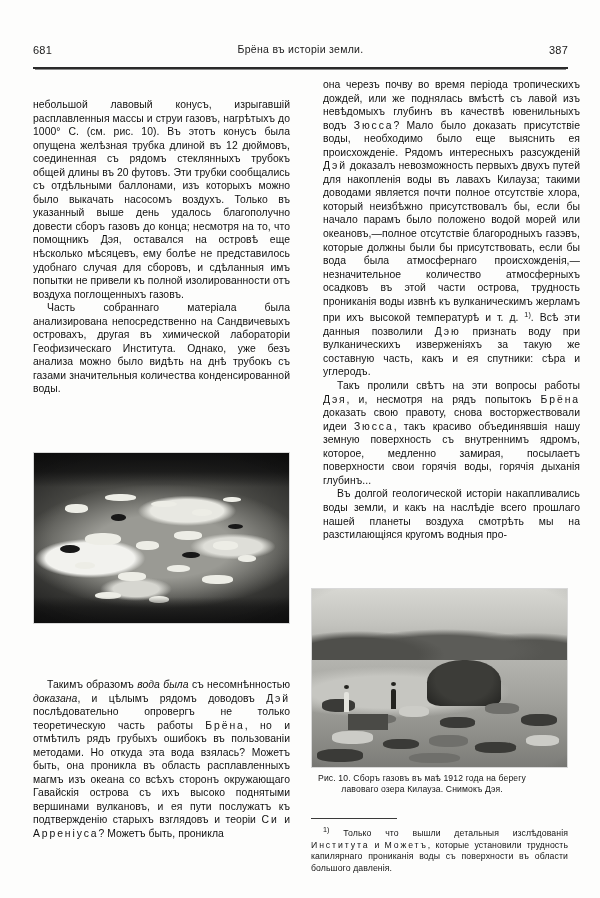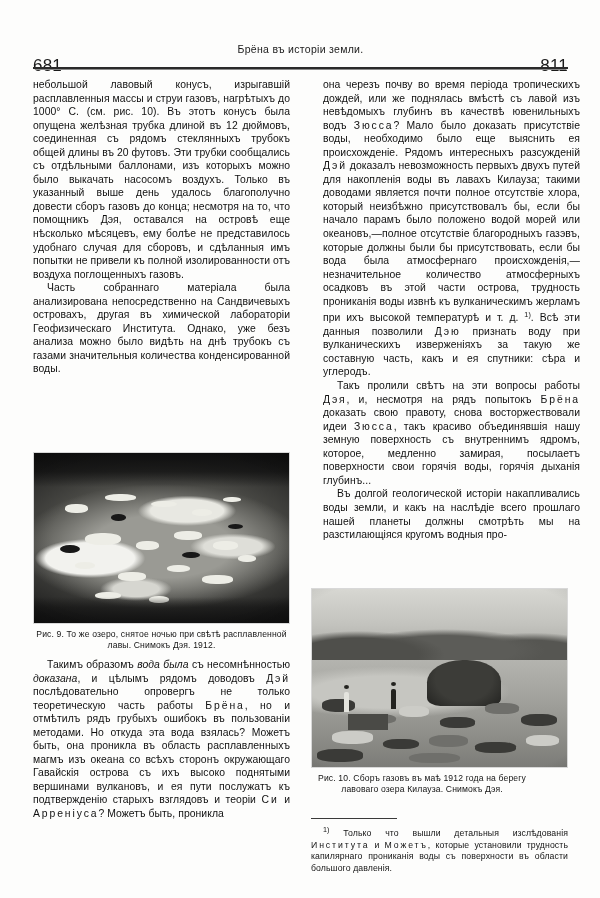--- a/index.html
+++ b/index.html
@@ -26,22 +26,22 @@
   
   .runhead {
     position: absolute;
     left: 33px;
     top: 40px;
     width: 535px;
     height: 22px;
   }
   .folio {
     position: absolute;
-    top: 16px;
-    font-size: 17px;
+    top: 4px;
+    font-size: 11px;
     letter-spacing: .2px;
     color: #1a1a1a;
   }
   .folio-left  { left: 0; }
   .folio-right { right: 0; }
   .runtitle {
     position: absolute;
     left: 0; right: 0; top: 3px;
     text-align: center;
     font-size: 10.5px;
@@ -69,21 +69,21 @@
     position: absolute;
     top: 78px;
     width: 257px;
     font-size: 10.4px;
     line-height: 13.55px;
     text-align: justify;
     text-justify: inter-word;
     color: #101010;
     letter-spacing: .05px;
   }
-  .col-left  { left: 33px; }
+  .col-left  { left: 33px; margin-top: 20px; }
   .col-right { left: 311px; margin-left: 12px; }
 
   .col p {
     margin: 0;
     text-indent: 14px;
   }
   .col p.noindent { text-indent: 0; }
 
   em.ital { font-style: italic; }
   span.sp { letter-spacing: 1.9px; }
@@ -245,21 +245,21 @@
   }
 </style>
 </head>
 <body>
 
 <div class="page">
 
   <div class="runhead">
     <span class="folio folio-left">681</span>
     <span class="runtitle">Брёна въ исторіи земли.</span>
-    <span class="folio folio-right">811</span>
+    <span class="folio folio-right">387</span>
   </div>
   <div class="rule-top"></div>
 
   <div class="col col-left">
     <p class="noindent">небольшой лавовый конусъ, изрыгавшій расплавленныя массы и струи газовъ, нагрѣтыхъ до 1000° С. (см. рис. 10). Въ этотъ конусъ была опущена желѣзная трубка длиной въ 12 дюймовъ, соединенная съ рядомъ стеклянныхъ трубокъ общей длины въ 20 футовъ. Эти трубки сообщались съ отдѣльными баллонами, изъ которыхъ можно было выкачать насосомъ воздухъ. Только въ указанный выше день удалось благополучно довести сборъ газовъ до конца; несмотря на то, что помощникъ Дэя, оставался на островѣ еще нѣсколько мѣсяцевъ, ему болѣе не представилось удобнаго случая для сборовъ, и сдѣланныя имъ попытки не привели къ полной изолированности отъ воздуха поглощенныхъ газовъ.</p>
     <p>Часть собраннаго матеріала была анализирована непосредственно на Сандвичевыхъ островахъ, другая въ химической лабораторіи Геофизическаго Института. Однако, уже безъ анализа можно было видѣть на днѣ трубокъ съ газами значительныя количества конденсированной воды.</p>
   </div>
 
   <div class="figure" id="figure-9">
     <div class="photo">
@@ -281,31 +281,30 @@
       <div class="lava-speck" style="left:24%;top:82%;width:10%;height:4%"></div>
       <div class="lava-speck" style="left:45%;top:84%;width:8%;height:4%"></div>
       <div class="lava-dark" style="left:30%;top:36%;width:6%;height:4%"></div>
       <div class="lava-dark" style="left:58%;top:58%;width:7%;height:4%"></div>
       <div class="lava-dark" style="left:10%;top:54%;width:8%;height:5%"></div>
       <div class="lava-dark" style="left:76%;top:42%;width:6%;height:3%"></div>
       <div class="lava-top-shadow"></div>
       <div class="lava-bottom-shadow"></div>
       <div class="lava-corner"></div>
     </div>
-    <div class="caption">Рис. 9. То же озеро, снятое ночью при свѣтѣ расплавленной лавы. Снимокъ Дэя. 1912.</div>
   </div>
 
   <div class="col col-left" style="top:658px;">
     <p>Такимъ образомъ <em class="ital">вода была</em> съ несомнѣнностью <em class="ital">доказана</em>, и цѣлымъ рядомъ доводовъ <span class="sp">Дэй</span> послѣдовательно опровергъ не только теоретическую часть работы <span class="sp">Брёна</span>, но и отмѣтилъ рядъ грубыхъ ошибокъ въ пользованіи методами. Но откуда эта вода взялась? Можетъ быть, она проникла въ область расплавленныхъ магмъ изъ океана со всѣхъ сторонъ окружающаго Гавайскія острова съ ихъ высоко поднятыми вершинами вулкановъ, и ея пути послужатъ къ подтвержденію старыхъ взглядовъ и теоріи <span class="sp">Си</span> и <span class="sp">Аррeніуса</span>? Можетъ быть, проникла</p>
   </div>
 
   <div class="col col-right">
     <p class="noindent">она черезъ почву во время періода тропическихъ дождей, или же поднялась вмѣстѣ съ лавой изъ невѣдомыхъ глубинъ въ качествѣ ювенильныхъ водъ <span class="sp">Зюсса</span>? Мало было доказать присутствіе воды, необходимо было еще выяснить ея происхожденіе. Рядомъ интересныхъ разсужденій <span class="sp">Дэй</span> доказалъ невозможность первыхъ двухъ путей для накопленія воды въ лавахъ Килауза; такими доводами является почти полное отсутствіе хлора, который неизбѣжно присутствовалъ бы, если бы начало парамъ было положено водой морей или океановъ,—полное отсутствіе благородныхъ газэвъ, которые должны были бы присутствовать, если бы вода была атмосфернаго происхожденія,—незначительное количество атмосферныхъ осадковъ въ этой части острова, трудность прониканія воды извнѣ къ вулканическимъ жерламъ при ихъ высокой температурѣ и т. д. <sup class="fn">1)</sup>. Всѣ эти данныя позволили <span class="sp">Дэю</span> признать воду при вулканическихъ изверженіяхъ за такую же составную часть, какъ и ея спутники: сѣра и углеродъ.</p>
     <p>Такъ пролили свѣтъ на эти вопросы работы <span class="sp">Дэя</span>, и, несмотря на рядъ попытокъ <span class="sp">Брёна</span> доказать свою правоту, снова восторжествовали идеи <span class="sp">Зюсса</span>, такъ красиво объединявшія нашу земную поверхность съ внутреннимъ ядромъ, которое, медленно замирая, посылаетъ поверхности свои горячія воды, горячія дыханія глубинъ...</p>
-    <p>Въ долгой геологической исторіи накапливались воды земли, и какъ на наслѣдіе всего прошлаго нашей планеты должны смотрѣть мы на разстилающіяся кругомъ водныя про-</p>
+    <p>Въ долгой геологической исторіи накапливались воды земли, и какъ на наслѣдіе всего прошлаго нашей планеты воздуха смотрѣть мы на разстилающіяся кругомъ водныя про-</p>
   </div>
 
   <div class="figure" id="figure-10">
     <div class="photo">
       <div class="field-sky"></div>
       <div class="field-ridge"></div>
       <div class="field-ground"></div>
       <div class="field-mound"></div>
 
       <div class="rock rock-dark" style="left:4%;top:62%;width:13%;height:7%"></div>

